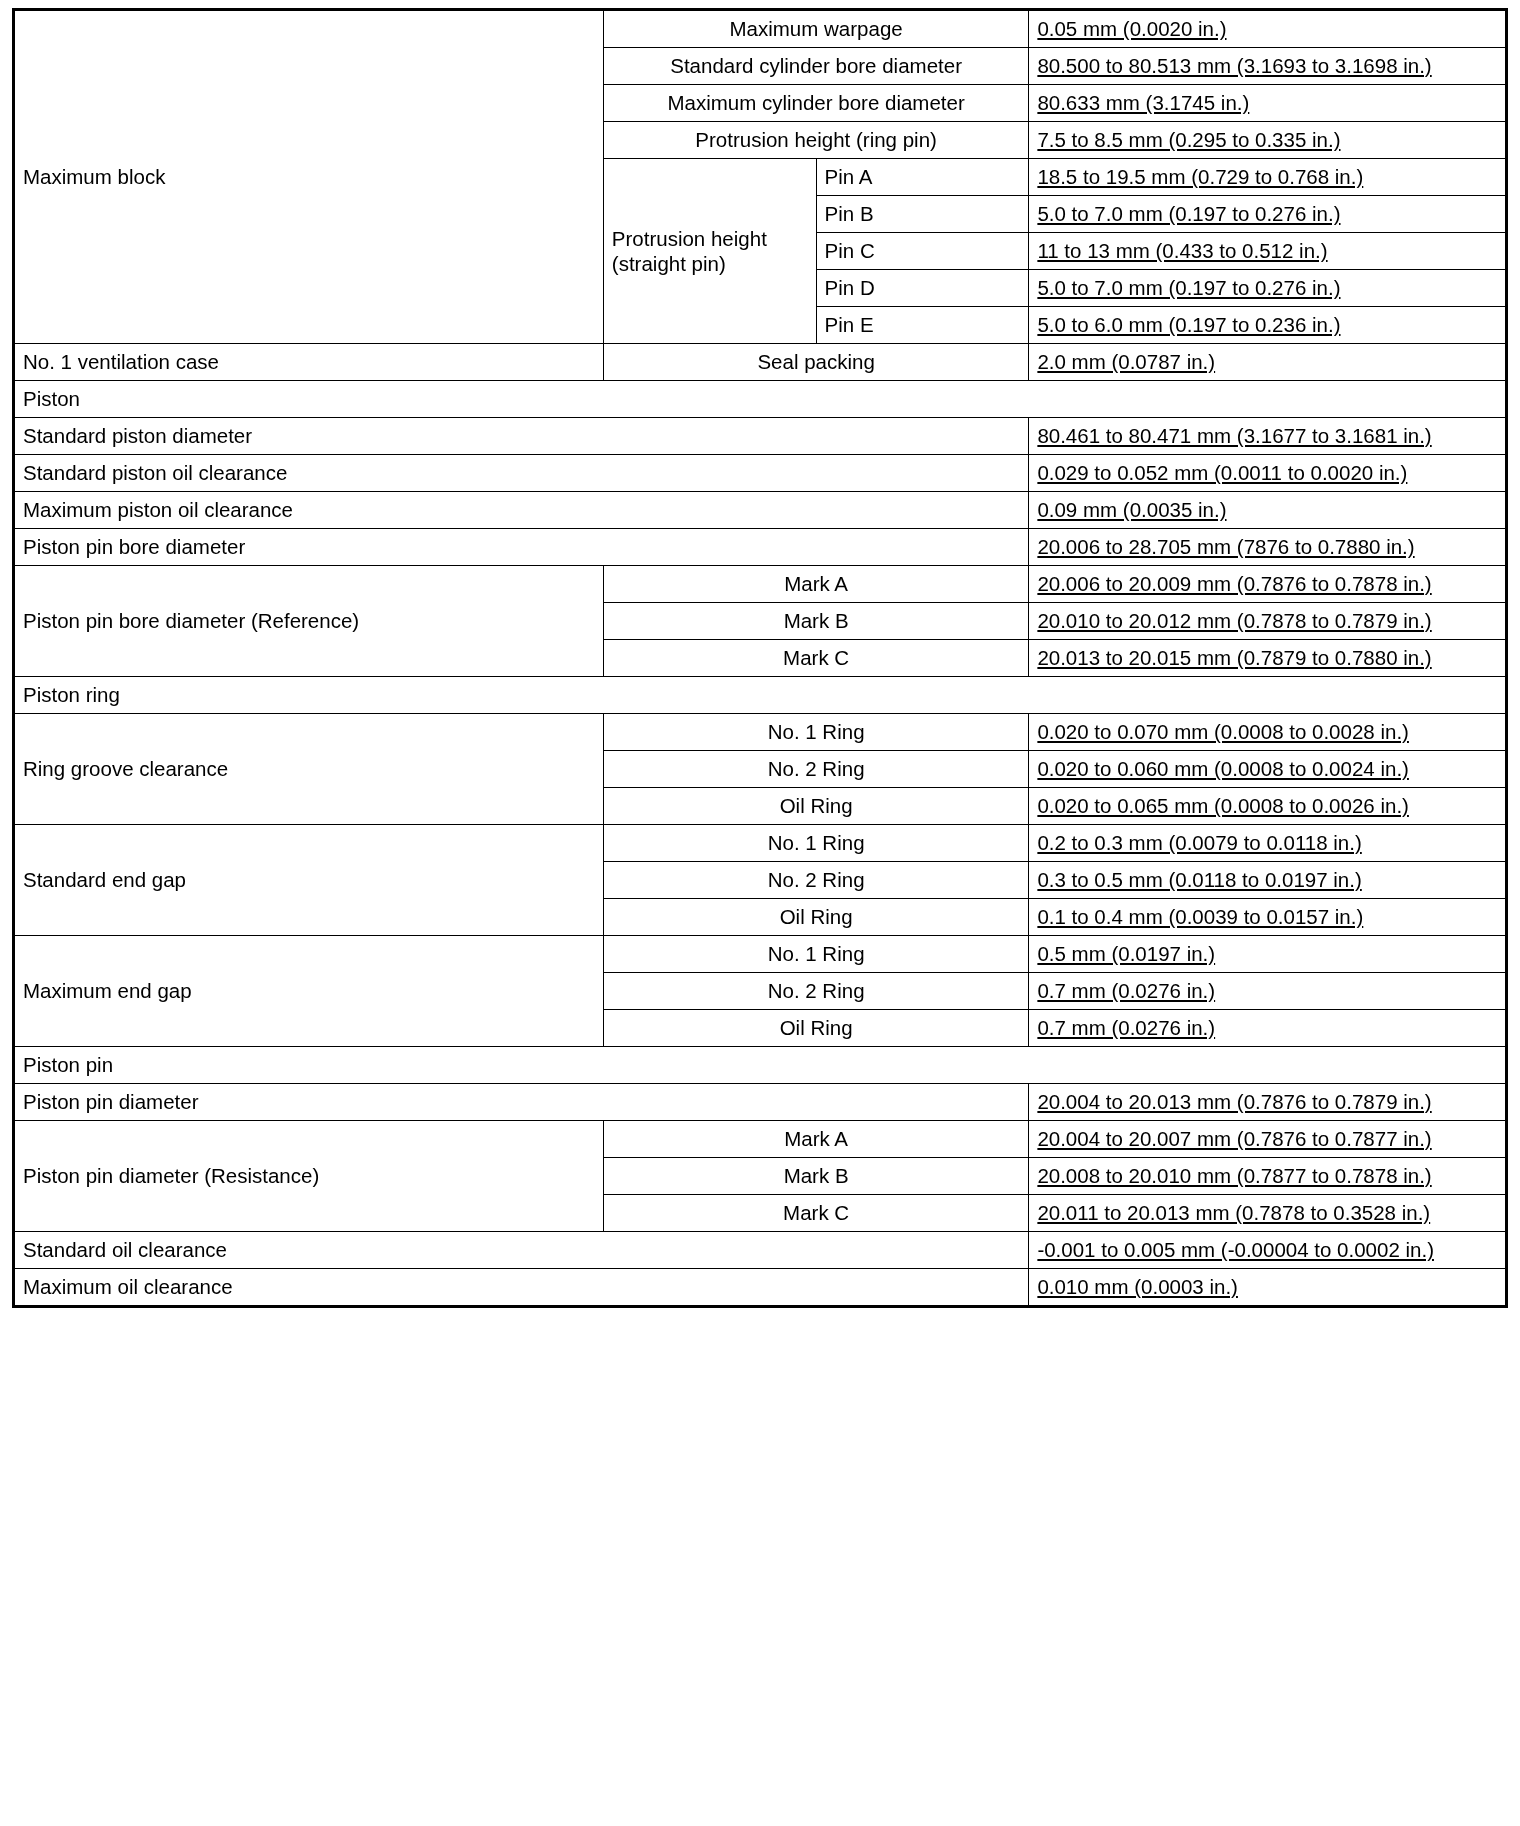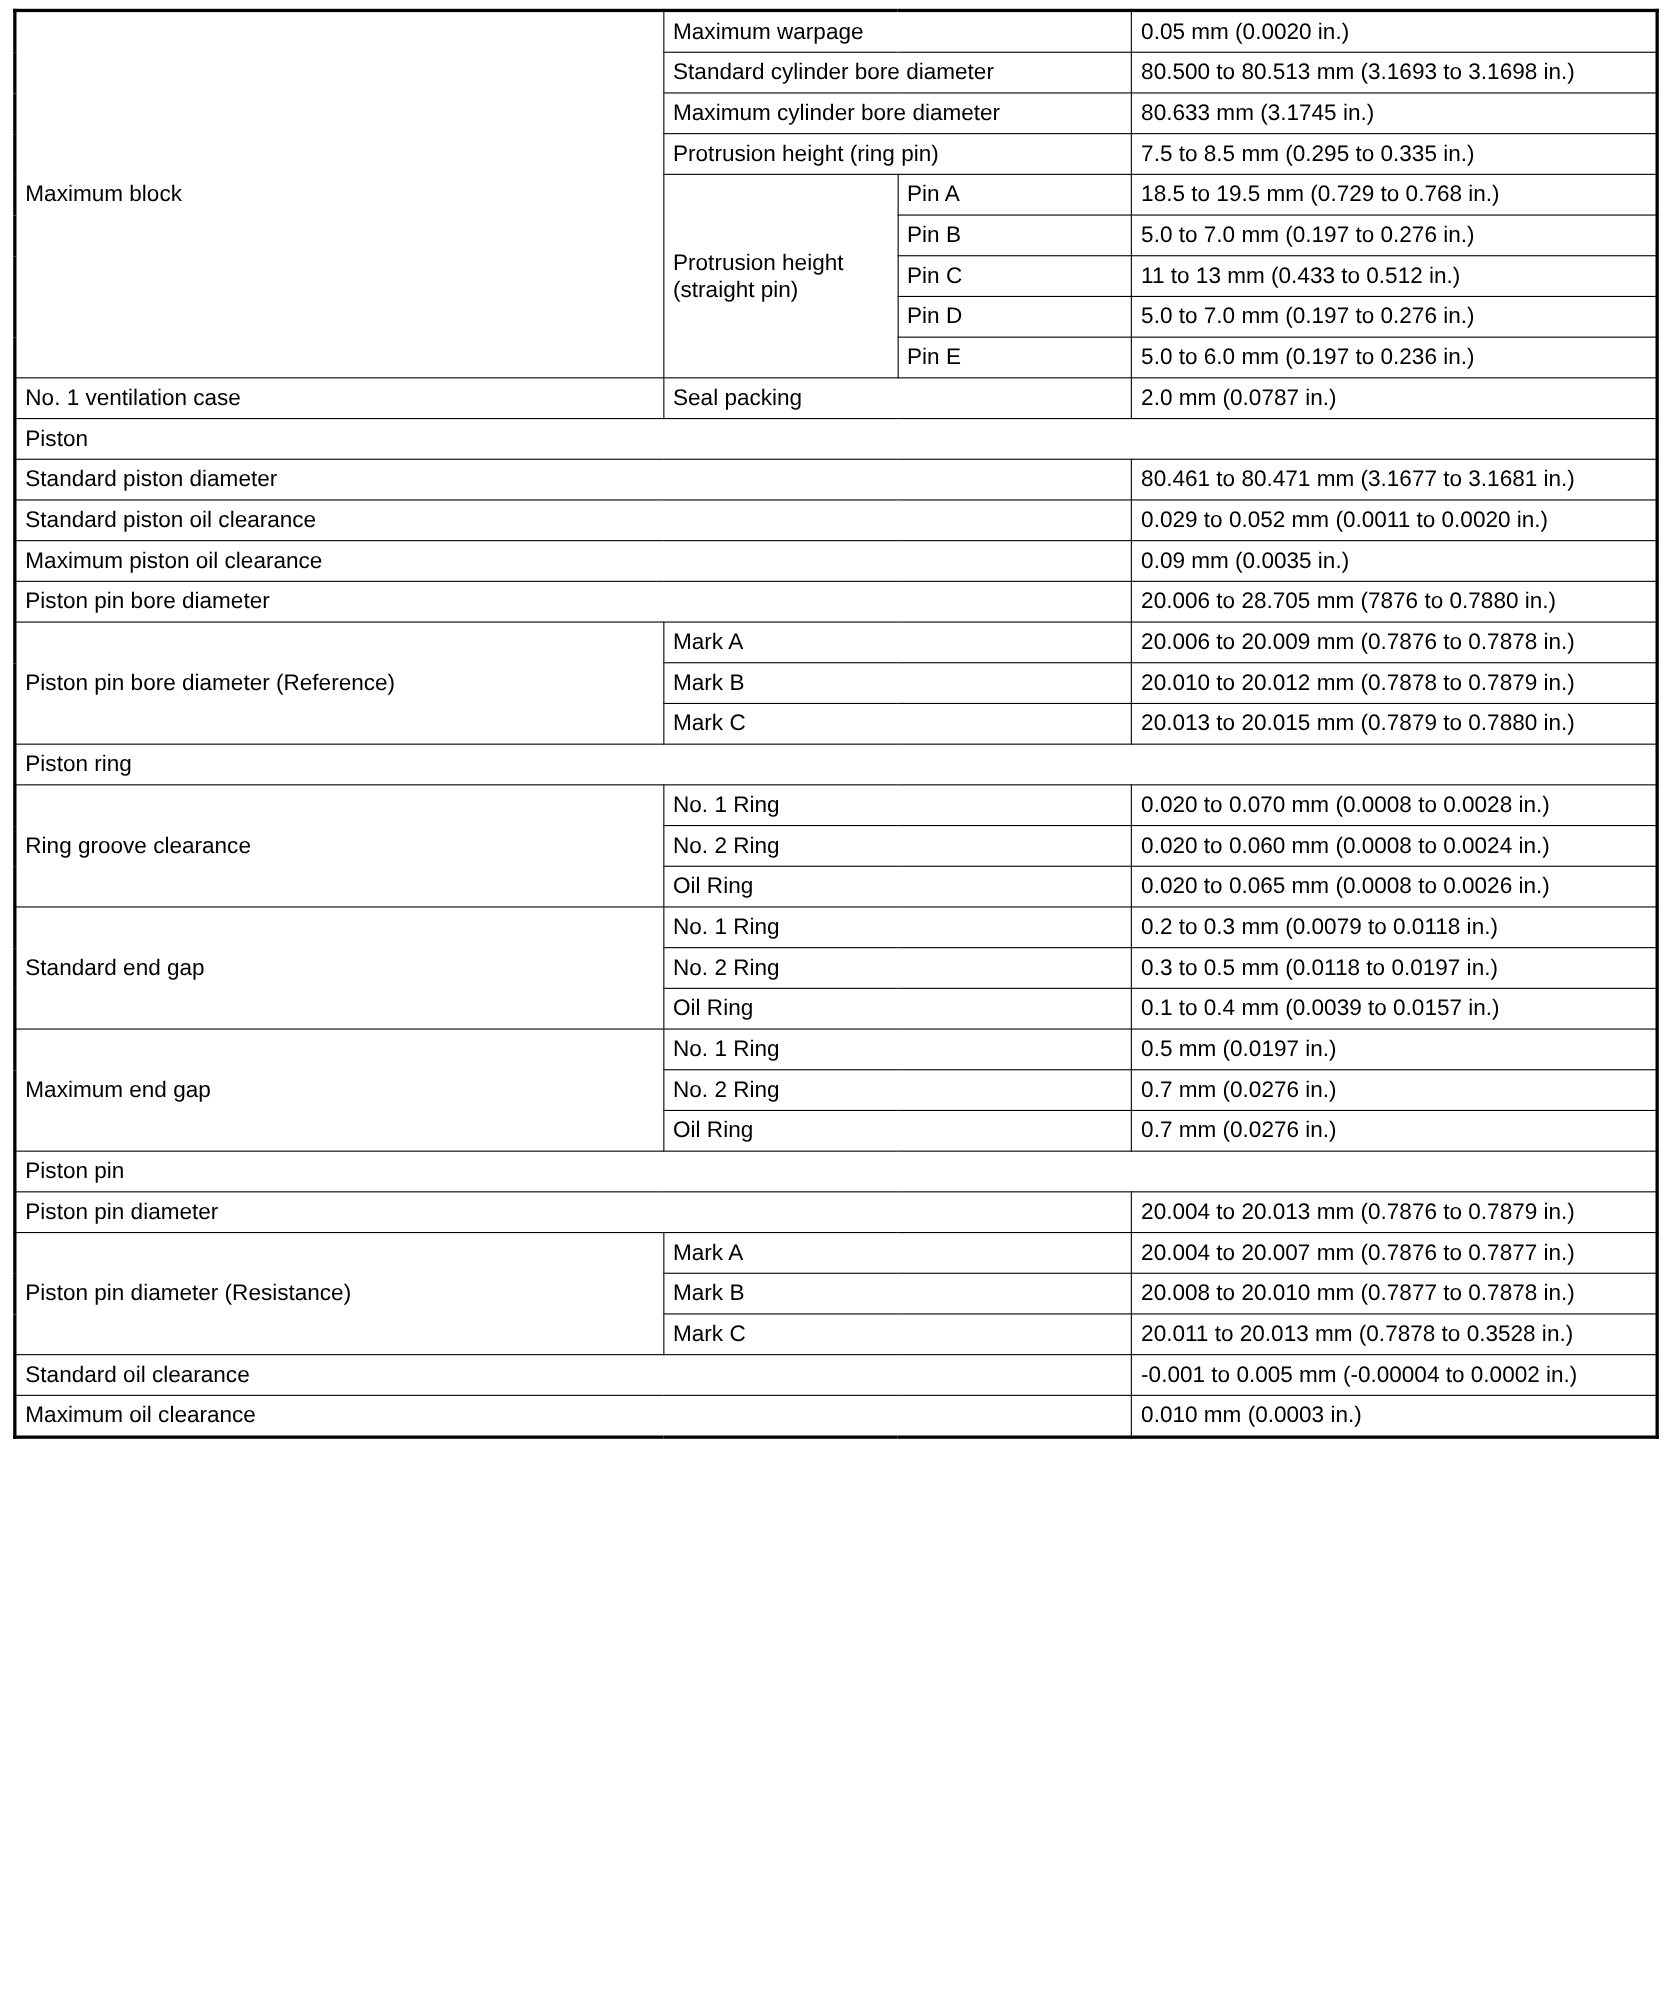--- a/index.html
+++ b/index.html
@@ -28,24 +28,24 @@
   }
   table.spec td {
     border: 1px solid #000;
     font-size: 20.5px;
     line-height: 1.22;
     padding: 5px 8px 6px 8px;
     vertical-align: middle;
     word-wrap: break-word;
   }
   td.c1 { width: 560px; }
-  td.c2 { width: 400px; }
+  td.c2 { width: 400px; text-align: center; }
   td.c2w { width: 400px; }
   td.c3 { width: 86px; }
-  td.val { width: 450px; }
+  td.val { width: 450px; text-decoration: underline; }
 </style>
 </head>
 <body>
 
 <div id="sheet">
   <table class="spec">
     <tbody>
 
       <tr>
         <td class="c1" rowspan="9">Maximum block</td>

